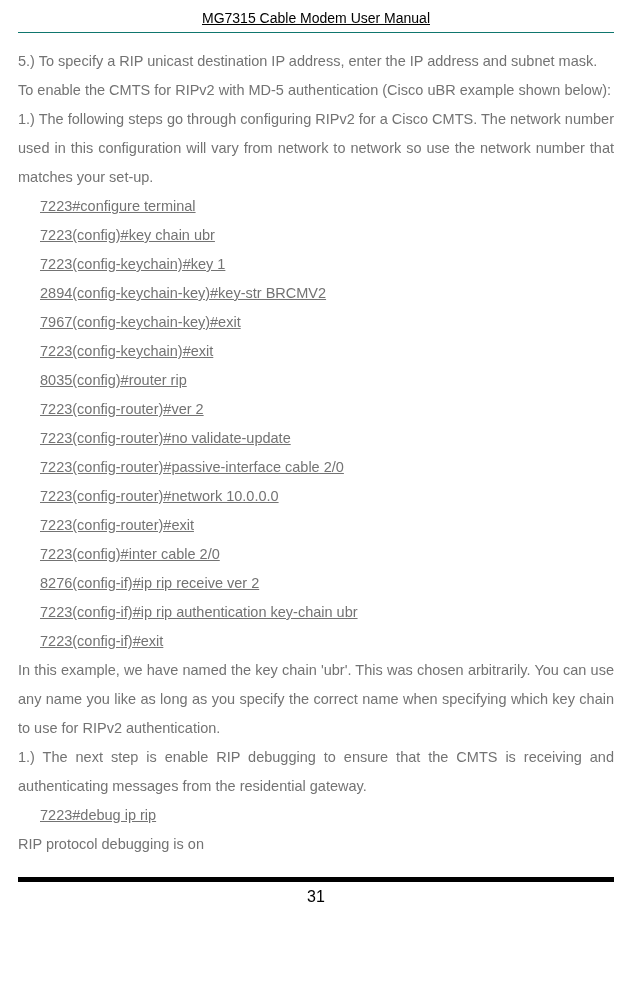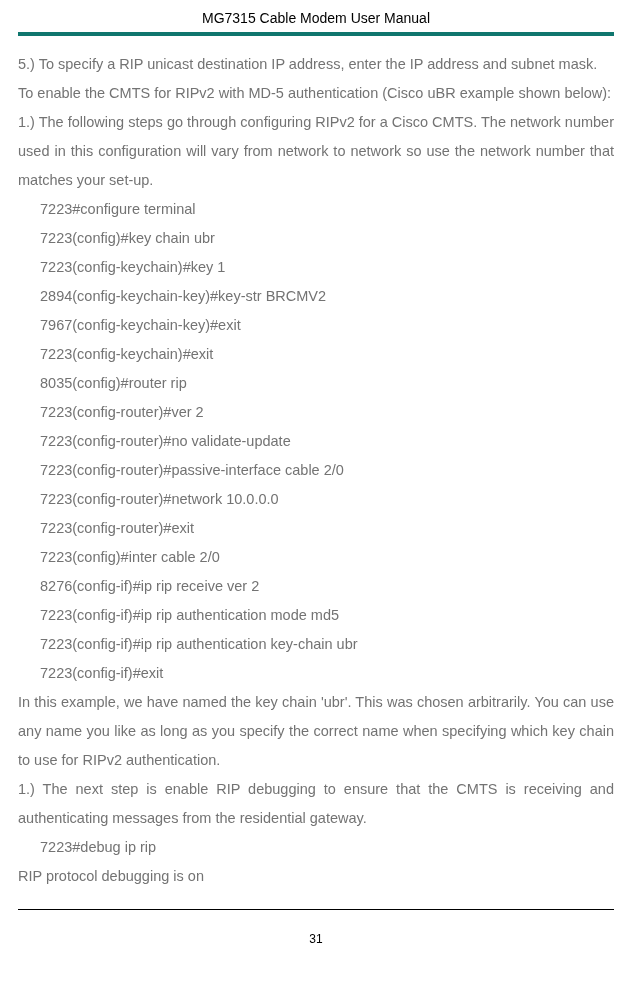--- a/index.html
+++ b/index.html
@@ -15,40 +15,42 @@
       padding: 0;
     }
     .page {
       padding: 10px 18px 20px 18px;
     }
     .header-title {
       text-align: center;
       font-size: 14px;
       font-weight: normal;
       padding-bottom: 6px;
-      border-bottom: 4px solid #0f766e;
+      border-bottom: 1px solid #0f766e;
       margin-bottom: 14px;
+      text-decoration: underline;
     }
     .body-text {
       font-size: 14.5px;
       line-height: 2.0;
       color: #737373;
     }
     .justified {
       text-align: justify;
     }
     .indented {
       padding-left: 22px;
+      text-decoration: underline;
     }
     .page-number {
       text-align: center;
-      font-size: 12px;
+      font-size: 16px;
       margin-top: 18px;
-      padding-top: 22px;
-      border-top: 1px solid #000000;
+      padding-top: 6px;
+      border-top: 5px solid #000000;
     }
     p {
       margin: 0;
     }
   </style>
 </head>
 <body>
 
 <div class="page">
   <div class="header-title">MG7315 Cable Modem User Manual</div>
@@ -66,21 +68,20 @@
       <p>7967(config-keychain-key)#exit</p>
       <p>7223(config-keychain)#exit</p>
       <p>8035(config)#router rip</p>
       <p>7223(config-router)#ver 2</p>
       <p>7223(config-router)#no validate-update</p>
       <p>7223(config-router)#passive-interface cable 2/0</p>
       <p>7223(config-router)#network 10.0.0.0</p>
       <p>7223(config-router)#exit</p>
       <p>7223(config)#inter cable 2/0</p>
       <p>8276(config-if)#ip rip receive ver 2</p>
-      <p>7223(config-if)#ip rip authentication mode md5</p>
       <p>7223(config-if)#ip rip authentication key-chain ubr</p>
       <p>7223(config-if)#exit</p>
     </div>
 
     <p class="justified">In this example, we have named the key chain 'ubr'. This was chosen arbitrarily. You can use any name you like as long as you specify the correct name when specifying which key chain to use for RIPv2 authentication.</p>
     <p class="justified">1.) The next step is enable RIP debugging to ensure that the CMTS is receiving and authenticating messages from the residential gateway.</p>
 
     <div class="indented">
       <p>7223#debug ip rip</p>
     </div>

